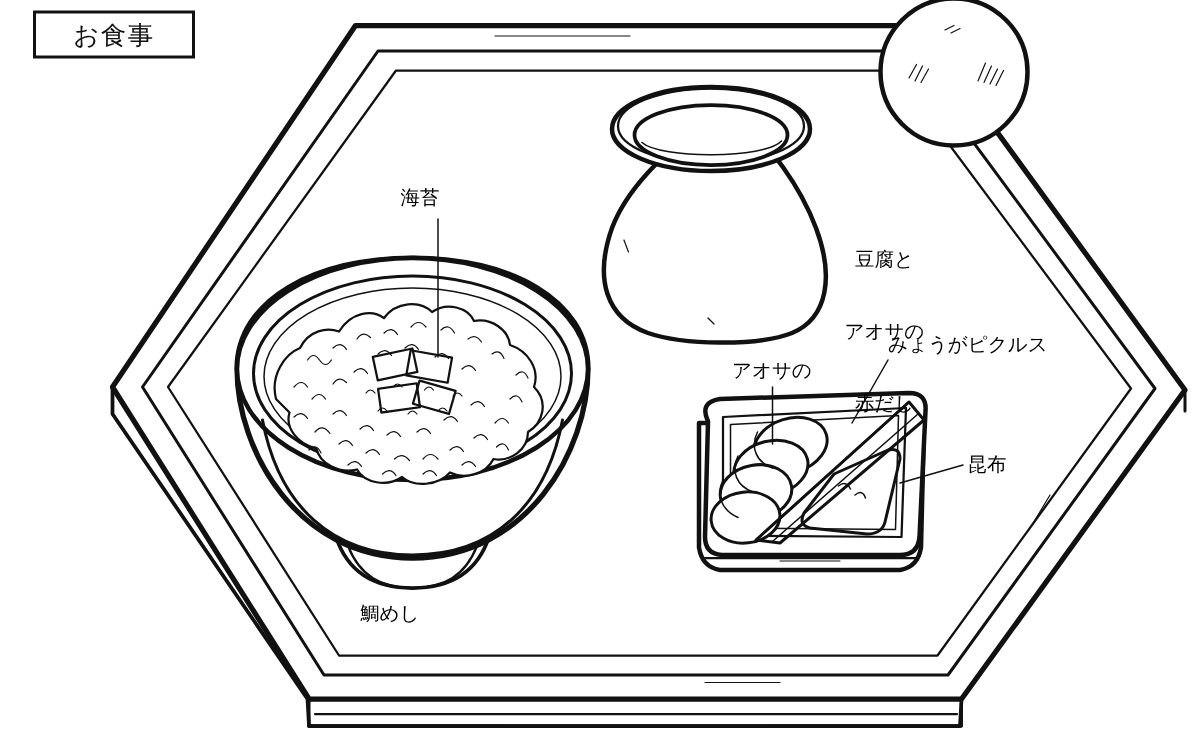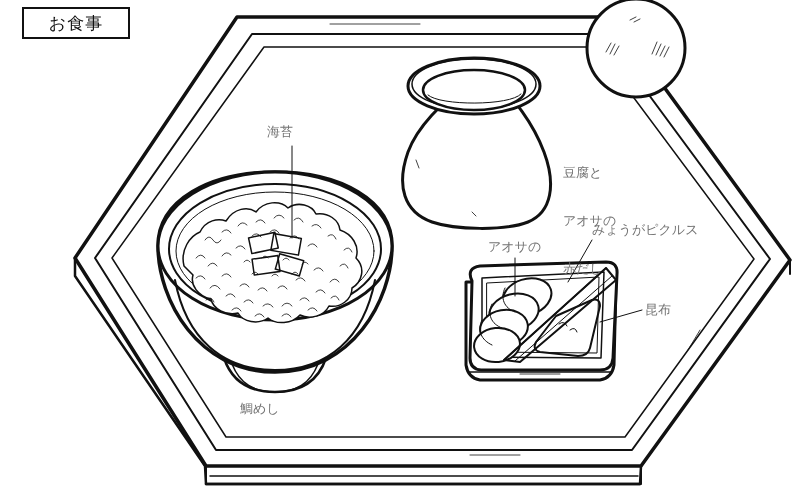--- a/index.html
+++ b/index.html
@@ -38,25 +38,25 @@
   .title-box .title-text {
     font-size: 17px;
     letter-spacing: 1px;
     color: #111111;
     line-height: 1;
   }
   .anno {
     position: absolute;
     font-size: 13px;
     line-height: 16px;
-    color: #737373;
+    color: #000000;
     white-space: pre;
   }
   #anno-nori   { left: 267px; top: 124px; }
-  #anno-soup   { left: 563px; top: 133px; }
+  #anno-soup   { left: 563px; top: 133px; text-align: center; }
   #anno-cuke   { left: 488px; top: 239px; }
   #anno-myoga  { left: 592px; top: 222px; }
   #anno-kombu  { left: 645px; top: 302px; }
   #anno-rice   { left: 240px; top: 401px; }
   svg { display: block; }
 </style>
 </head>
 <body>
 
 <div id="stage">

